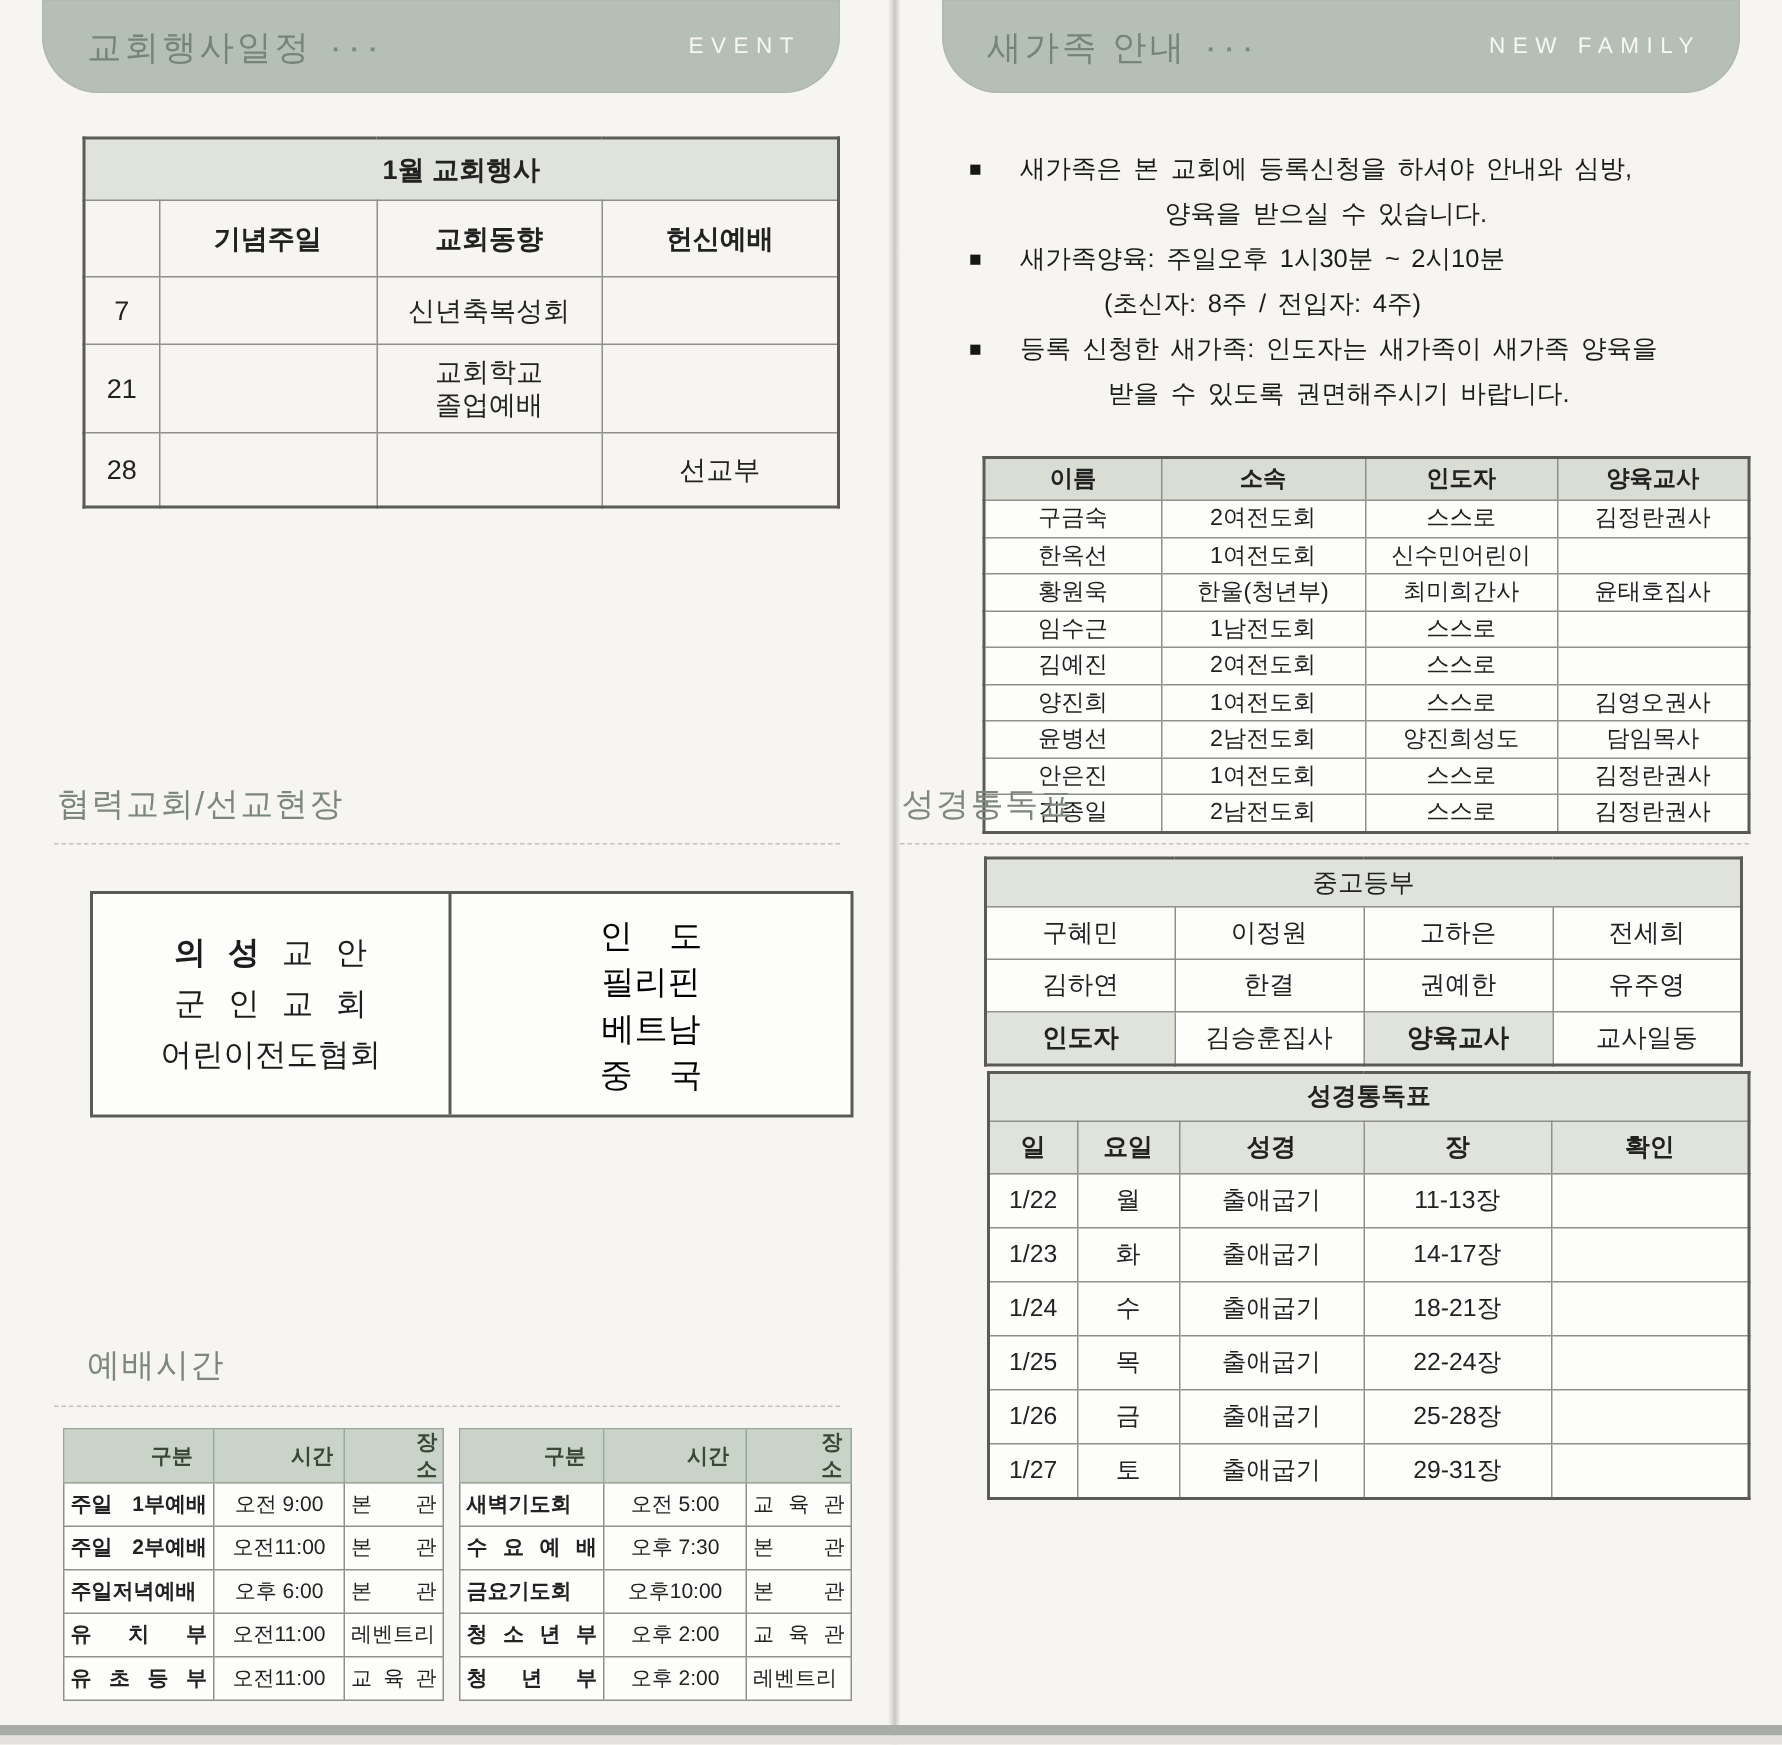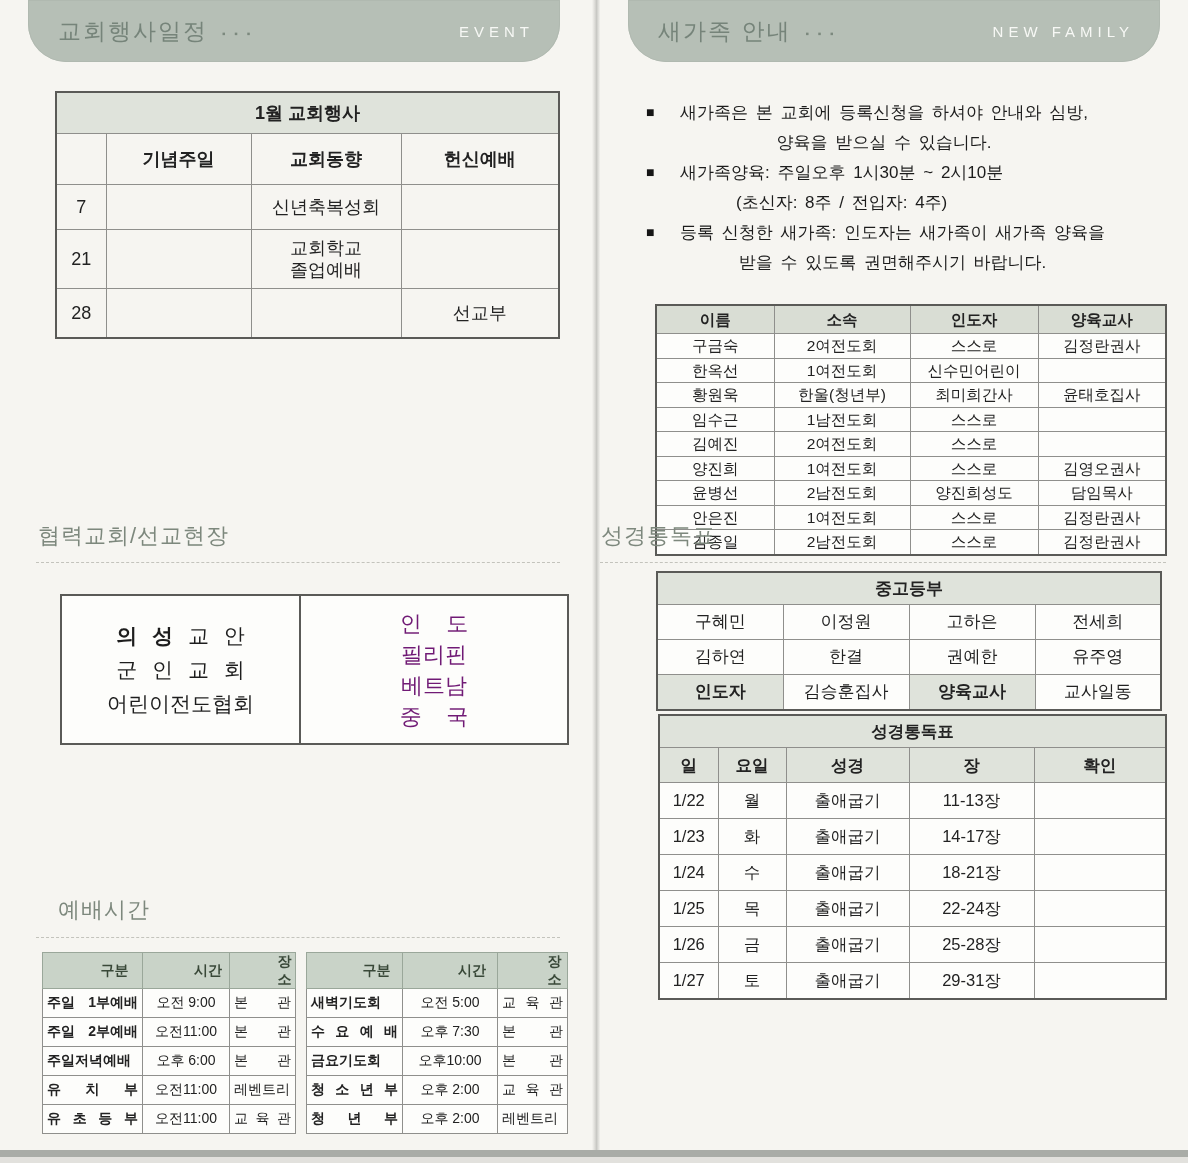--- a/index.html
+++ b/index.html
@@ -38,21 +38,21 @@
   #event-table .head-row td{height:50px;font-weight:bold;}
   #event-table .r0 td{height:44px;} #event-table .r1 td{height:45px;}
   #event-table .r2 td{height:58px;} #event-table .r3 td{height:48px;}
   
   #coop-box{position:absolute;left:60px;top:594px;width:505px;height:147px;
     border:2px solid #5a5a57;display:flex;background:#fdfdfb;}
   #coop-box .cell{flex-basis:237px;border-right:2px solid #5a5a57;
     display:flex;flex-direction:column;justify-content:center;align-items:center;}
   #coop-box .cell:last-child{flex:1;border-right:none;}
   .coop-line{font-size:21px;line-height:34px;word-spacing:9px;white-space:pre-wrap;color:#1d1d1d;}
-  .coop-line-r{font-size:22px;line-height:31px;white-space:pre-wrap;color:#701a75;}
+  .coop-line-r{font-size:22px;line-height:31px;white-space:pre-wrap;color:#000000;}
   
   .worship{font-size:14px;}
   .worship td{height:28px;}
   .worship .head td{height:30px;background:#c9d3c8;color:#394838;font-weight:bold;border-color:#9aa79a;padding-left:44px;}
   .worship td{border-color:#a5a5a2;}
   table.worship{border:1px solid #8b8b88;background:#fdfdfb;}
   #worship-a{left:42px;top:952px;width:253px;}
   #worship-b{left:306px;top:952px;width:261px;}
   .spread{text-align:justify;text-align-last:justify;padding:0 4px !important;}
   .wbold{font-weight:bold;}
@@ -60,21 +60,21 @@
   #notices{position:absolute;left:646px;top:98px;width:528px;}
   .notice{display:flex;margin-bottom:1px;}
   .notice .sq{width:34px;font-size:14px;color:#161616;line-height:29px;}
   .notice .nl{font-size:17px;line-height:29.5px;color:#1c1c1c;word-spacing:3px;white-space:pre-wrap;text-align:center;}
   
   #newfam-table{left:655px;top:272px;width:511px;font-size:15.5px;background:#fdfdfb;margin-top:32px;}
   #newfam-table td{height:23.5px;border-color:#8f8f8c;}
   #newfam-table .head td{height:27px;font-weight:bold;background:#d9ddd4;}
   
   #youth-table{left:656px;top:571px;width:504px;font-size:17px;background:#fdfdfb;}
-  #youth-table .title-row td{height:31px;font-weight:bold;}
+  #youth-table .title-row td{height:31px;font-weight:normal;}
   #youth-table td{height:34px;}
   
   #reading-table{left:658px;top:714px;width:507px;font-size:16.5px;background:#fdfdfb;}
   #reading-table .title-row td{height:31px;font-weight:bold;}
   #reading-table .head-row td{height:34px;font-weight:bold;}
   #reading-table td{height:35px;}
 </style>
 </head>
 <body>
 

